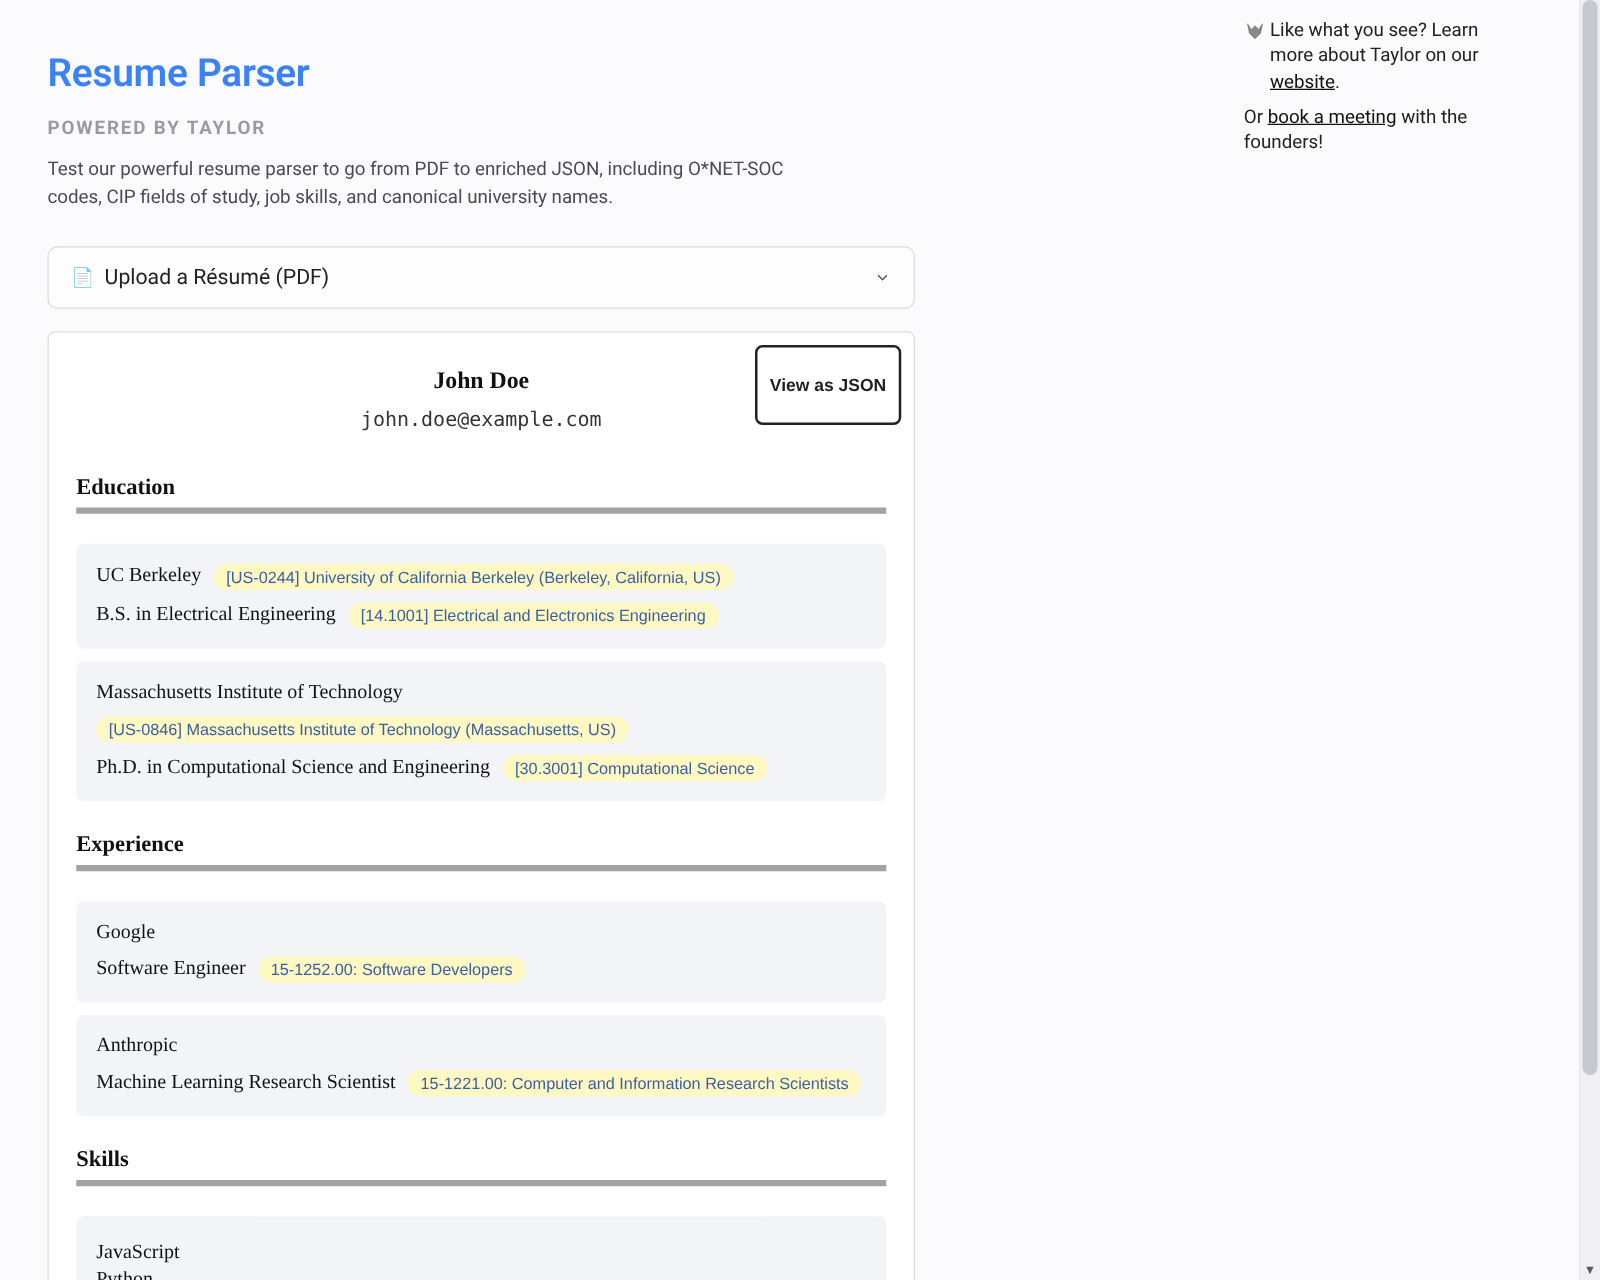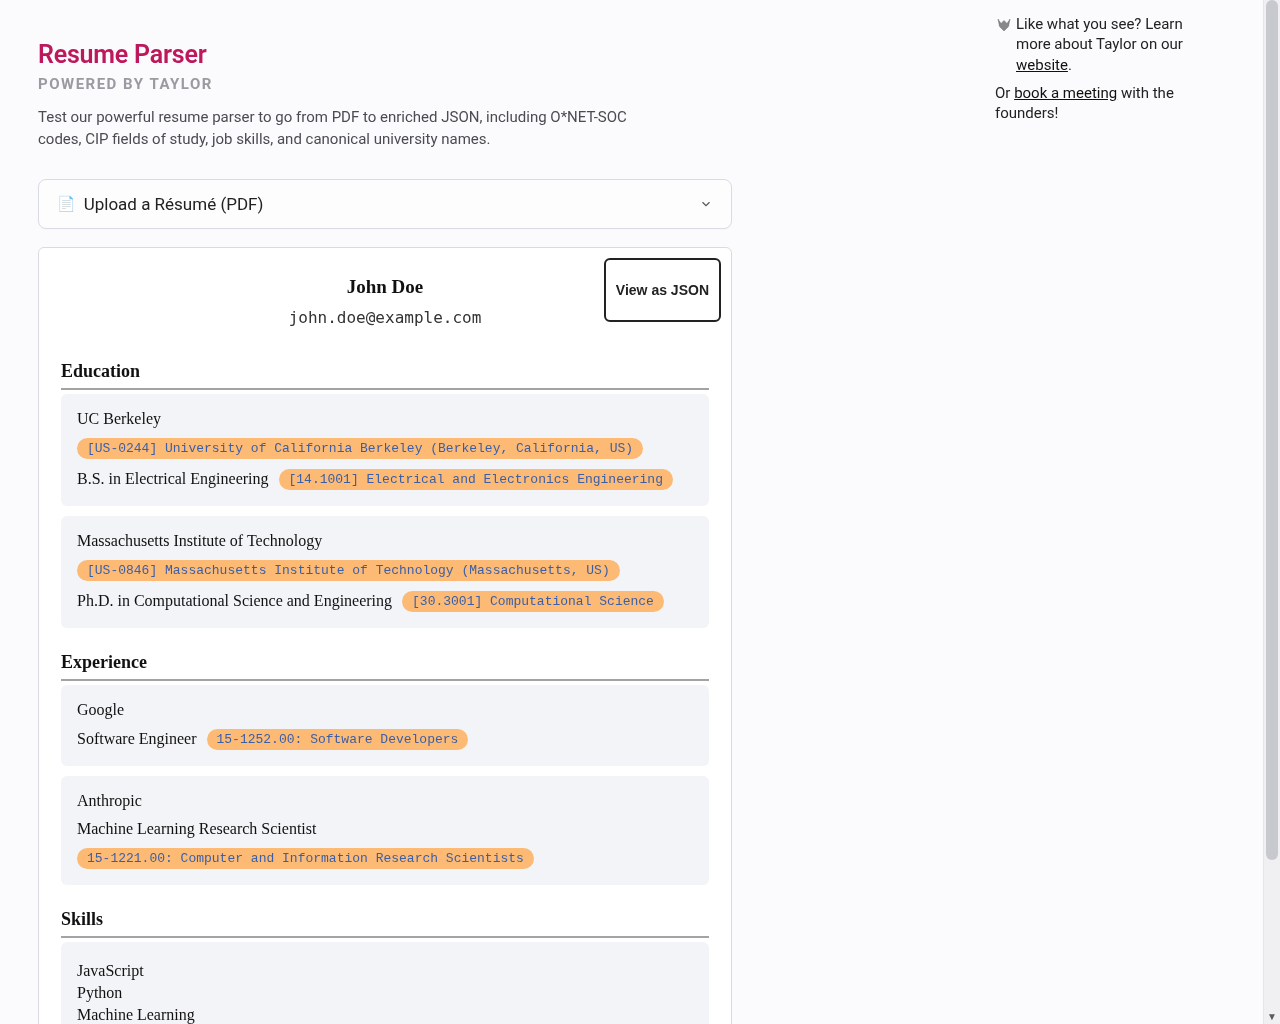--- a/index.html
+++ b/index.html
@@ -47,24 +47,24 @@
     height: 18px;
     margin-top: 2px;
   }
 
   .right-col a {
     color: #111;
     text-decoration: underline;
   }
 
   h1.title {
-    font-size: 25px;
+    font-size: 31px;
     font-weight: 600;
-    margin: 0 0 6px 0;
-    color: #be185d;
+    margin: 0 0 16px 0;
+    color: #3b82f6;
     letter-spacing: -0.2px;
   }
 
   .subtitle {
     font-size: 15px;
     font-weight: 700;
     letter-spacing: 1.5px;
     color: #9a9aa0;
     margin: 0 0 14px 0;
     text-transform: uppercase;
@@ -156,22 +156,22 @@
   .section {
     margin-bottom: 24px;
   }
 
   .section-title {
     font-family: Georgia, "Times New Roman", serif;
     font-weight: 700;
     font-size: 18px;
     color: #111;
     padding-bottom: 6px;
-    border-bottom: 2px solid #a3a3a3;
-    margin-bottom: 4px;
+    border-bottom: 5px solid #a3a3a3;
+    margin-bottom: 24px;
   }
 
   .card {
     background: #f3f4f7;
     border-radius: 6px;
     padding: 16px 16px;
     margin-bottom: 10px;
     font-family: Georgia, "Times New Roman", serif;
   }
 
@@ -184,23 +184,23 @@
   }
   .card-line:last-child { margin-bottom: 0; }
 
   .card-line .label {
     font-size: 16px;
     color: #111;
   }
 
   .pill {
     display: inline-block;
-    background: #fdba74;
+    background: #fef9c3;
     color: #3b5fa6;
-    font-family: Liberation Mono, monospace;
+    font-family: Liberation Sans, sans-serif;
     font-size: 13px;
     padding: 3px 10px;
     border-radius: 12px;
     white-space: nowrap;
   }
 
   .skill-line {
     font-family: Georgia, "Times New Roman", serif;
     font-size: 16px;
     color: #111;

